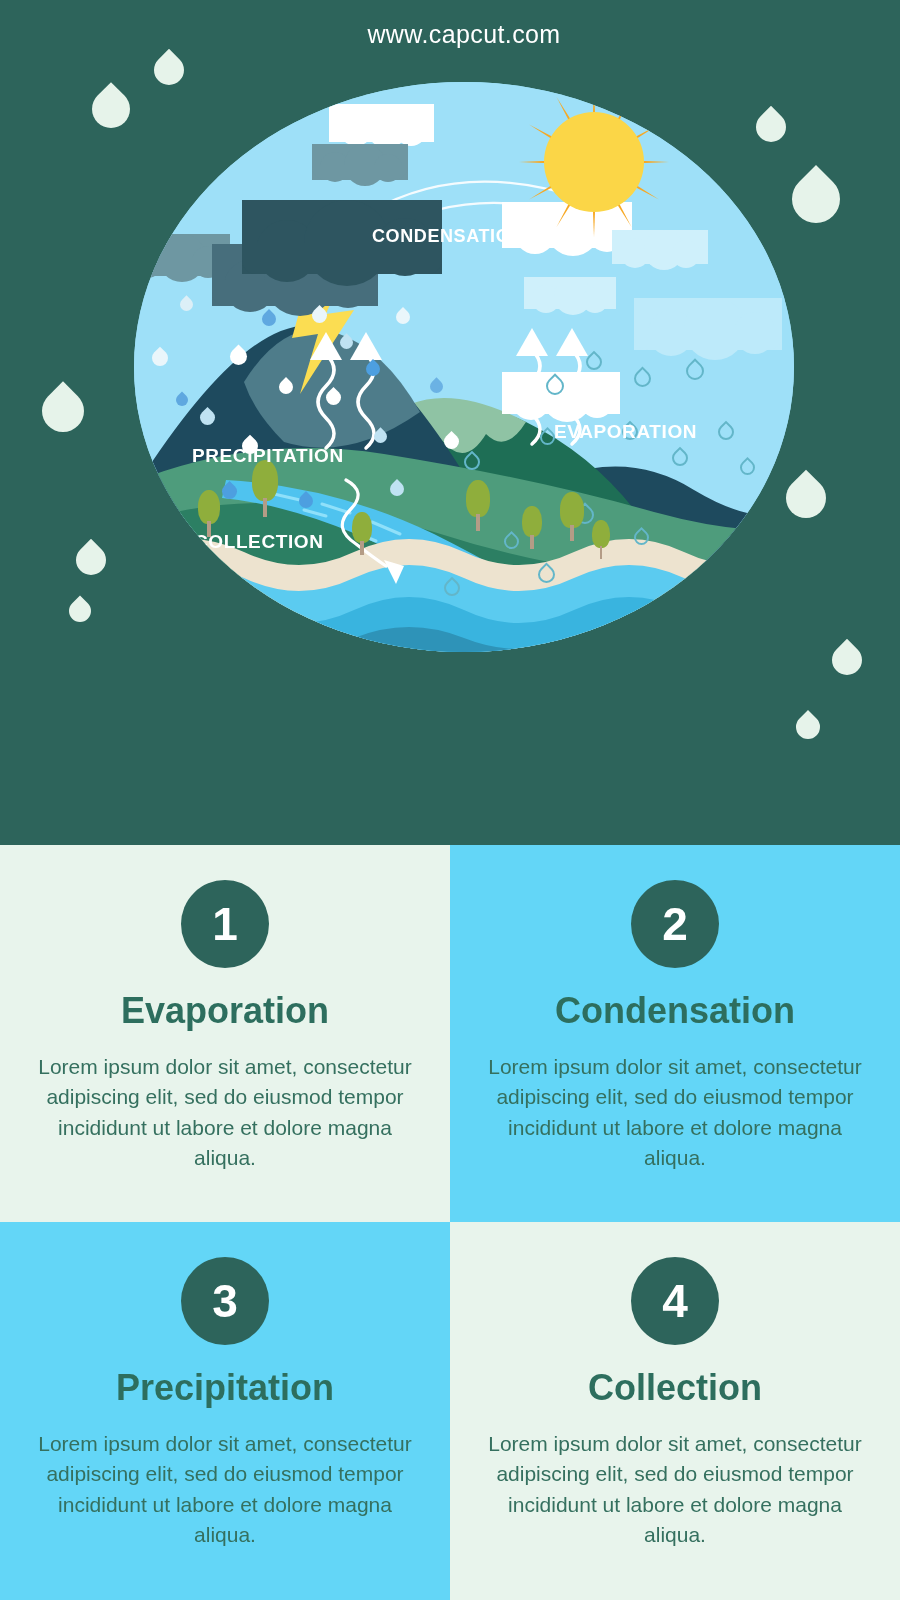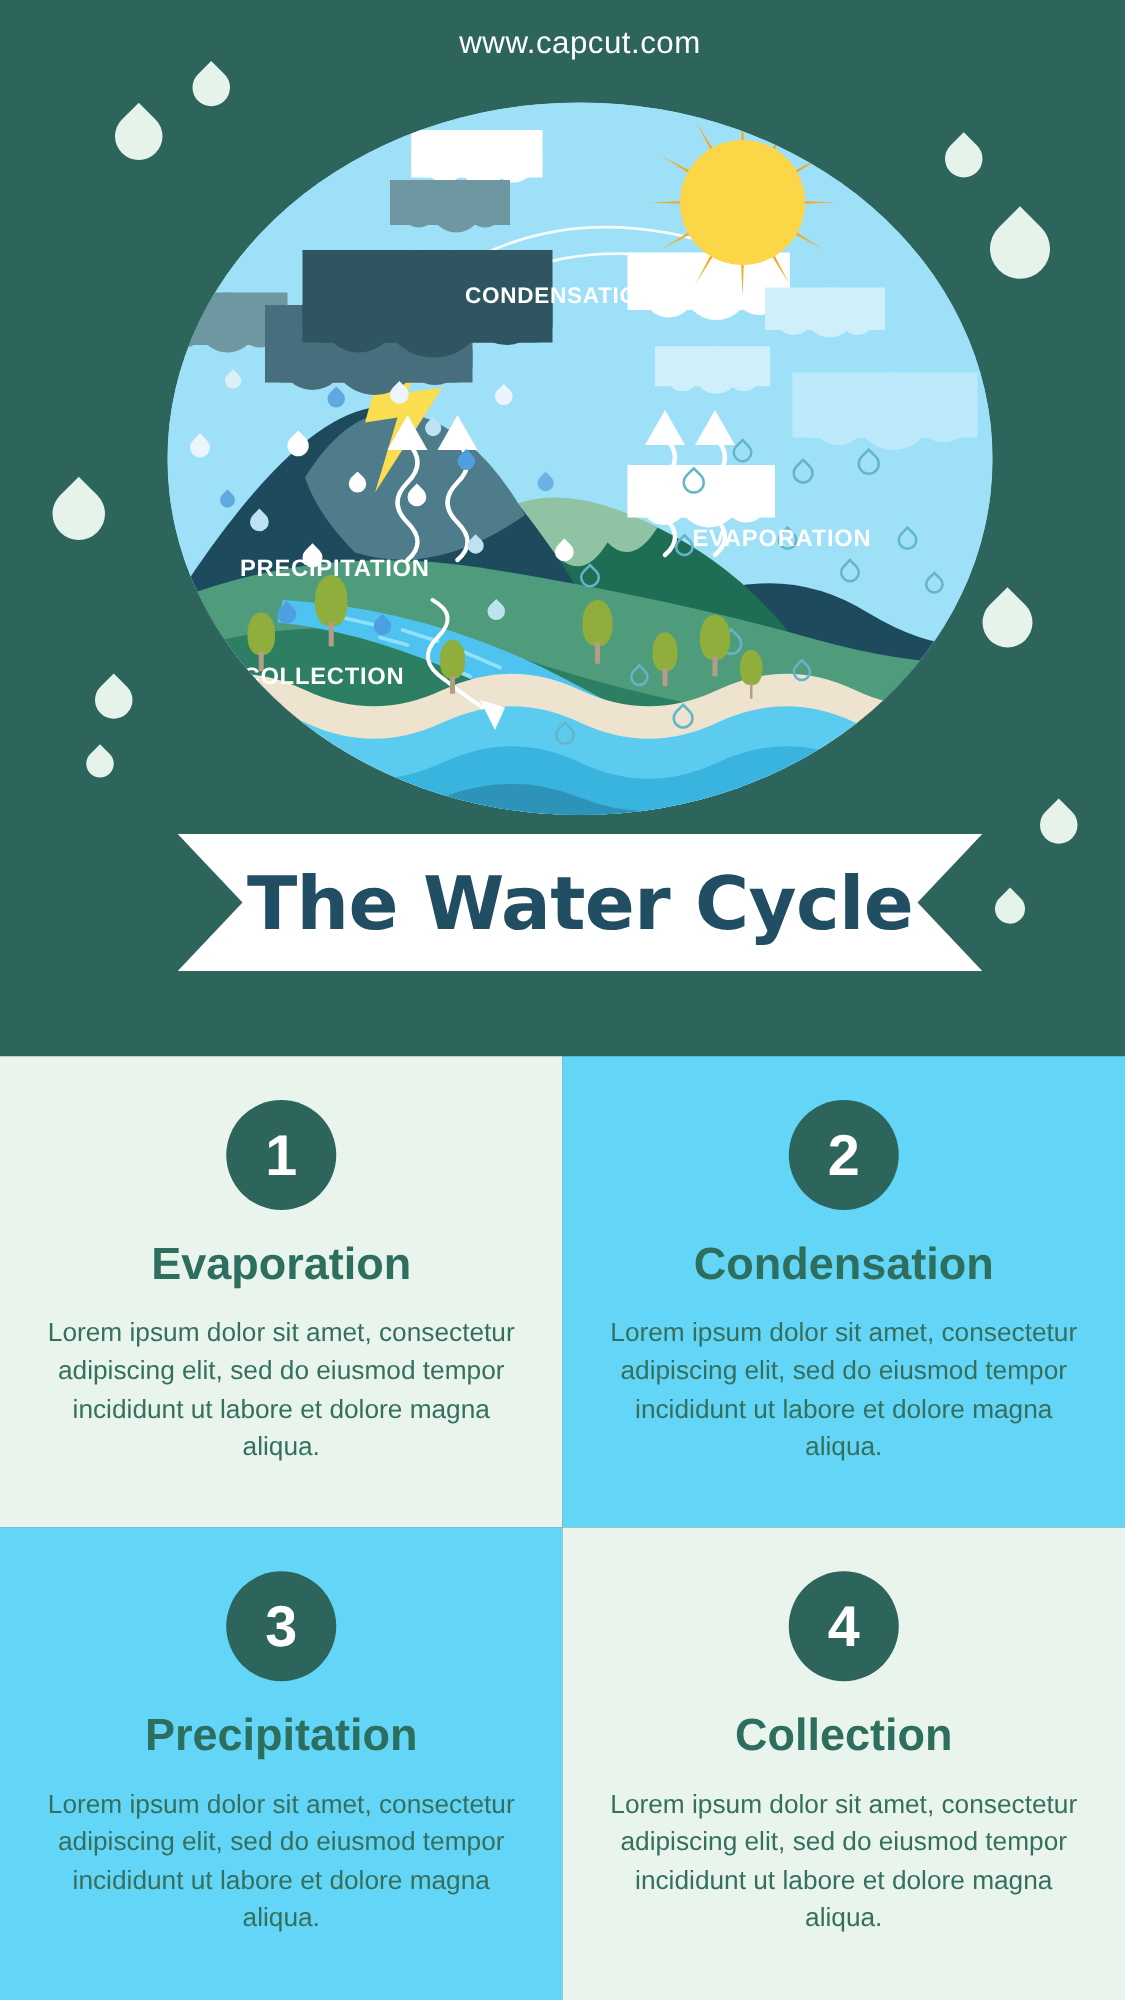--- a/index.html
+++ b/index.html
@@ -308,23 +308,20 @@
             <div class="trunk"></div>
           </div>
 
         <div class="lbl lbl-cond">CONDENSATION</div>
         <div class="lbl lbl-prec">PRECIPITATION</div>
         <div class="lbl lbl-evap">EVAPORATION</div>
         <div class="lbl lbl-coll">COLLECTION</div>
       </div>
     </div>
 
-    <div class="ribbon-inner">
-      <div class="title">The Water Cycle</div>
-    </div>
   </div>
 
   <div class="cards">
 
     <div class="card mint">
       <div class="badge">
         <span>1</span>
       </div>
       <div class="card-title">Evaporation</div>
       <div class="card-body">Lorem ipsum dolor sit amet, consectetur adipiscing elit, sed do eiusmod tempor incididunt ut labore et dolore magna aliqua.</div>

